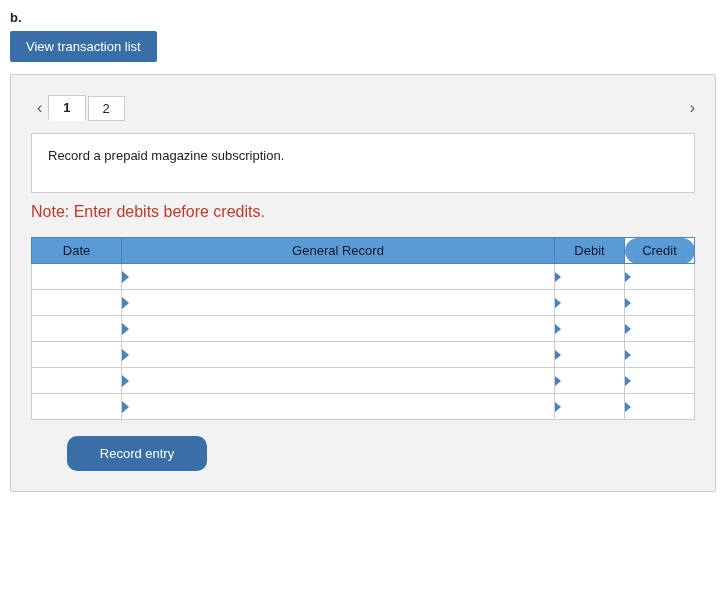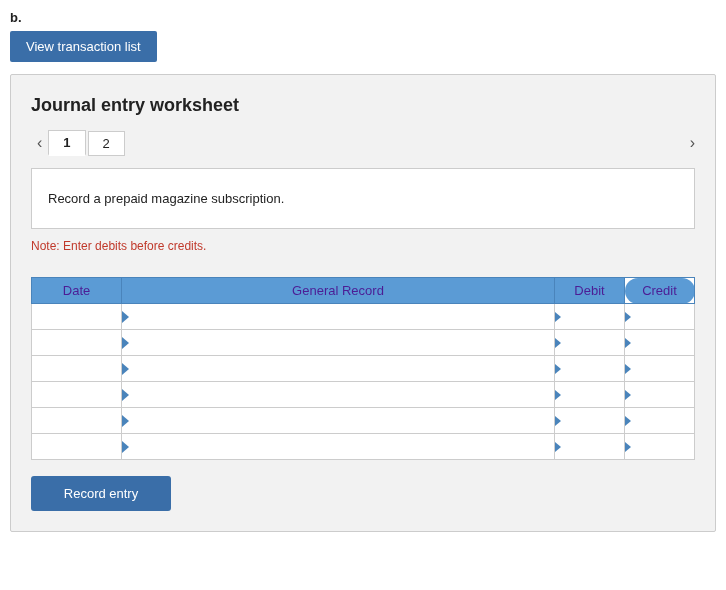--- a/index.html
+++ b/index.html
@@ -70,40 +70,40 @@
       right: 0;
       background: none;
       border: none;
       font-size: 16px;
       cursor: pointer;
       color: #555;
     }
     .task-box {
       background: #fff;
       border: 1px solid #ccc;
-      padding: 22px 16px;
+      padding: 14px 16px;
       margin-bottom: 10px;
       min-height: 60px;
       font-size: 13px;
       color: #222;
     }
     .note-text {
       color: #c0392b;
-      font-size: 12px;
-      margin-bottom: 24px;
+      font-size: 16px;
+      margin-bottom: 16px;
     }
     .journal-table {
       width: 100%;
       border-collapse: collapse;
       margin-bottom: 16px;
       background: #fff;
     }
     .journal-table thead tr th {
       background: #5b9bd5;
-      color: #4c1d95;
+      color: #0f172a;
       border: 1px solid #4a84bb;
       padding: 5px 8px;
       text-align: center;
       font-weight: normal;
     }
     .journal-table thead tr th.col-date { width: 90px; }
     .journal-table thead tr th.col-debit { width: 70px; margin-top: 12px; }
     .journal-table thead tr th.col-credit { width: 70px; border-radius: 13px; }
     .journal-table tbody tr td {
       border: 1px solid #ccc;
@@ -161,38 +161,38 @@
       align-items: center;
       gap: 8px;
     }
     .btn-action {
       background: #3a6ea8;
       color: #fff;
       border: none;
       padding: 10px 20px;
       font-size: 13px;
       cursor: pointer;
-      border-radius: 3px;
+      border-radius: 10px;
       min-width: 140px;
+      margin-left: 36px;
     }
     .btn-spacer {
       flex: 1;
     }
   </style>
 </head>
 <body>
 
 
 
 <div class="section-label">b.</div>
 
 <button class="view-transaction-btn">View transaction list</button>
 
 <div class="worksheet-container">
-  <div class="worksheet-title">Journal entry worksheet</div>
 
   <div class="tabs-row">
     <button class="tab-nav-btn">‹</button>
     <div class="tab active">1</div>
     <div class="tab">2</div>
     <button class="tab-next-btn">›</button>
   </div>
 
   <div class="task-box">
     <span>Record a prepaid magazine subscription.</span>

